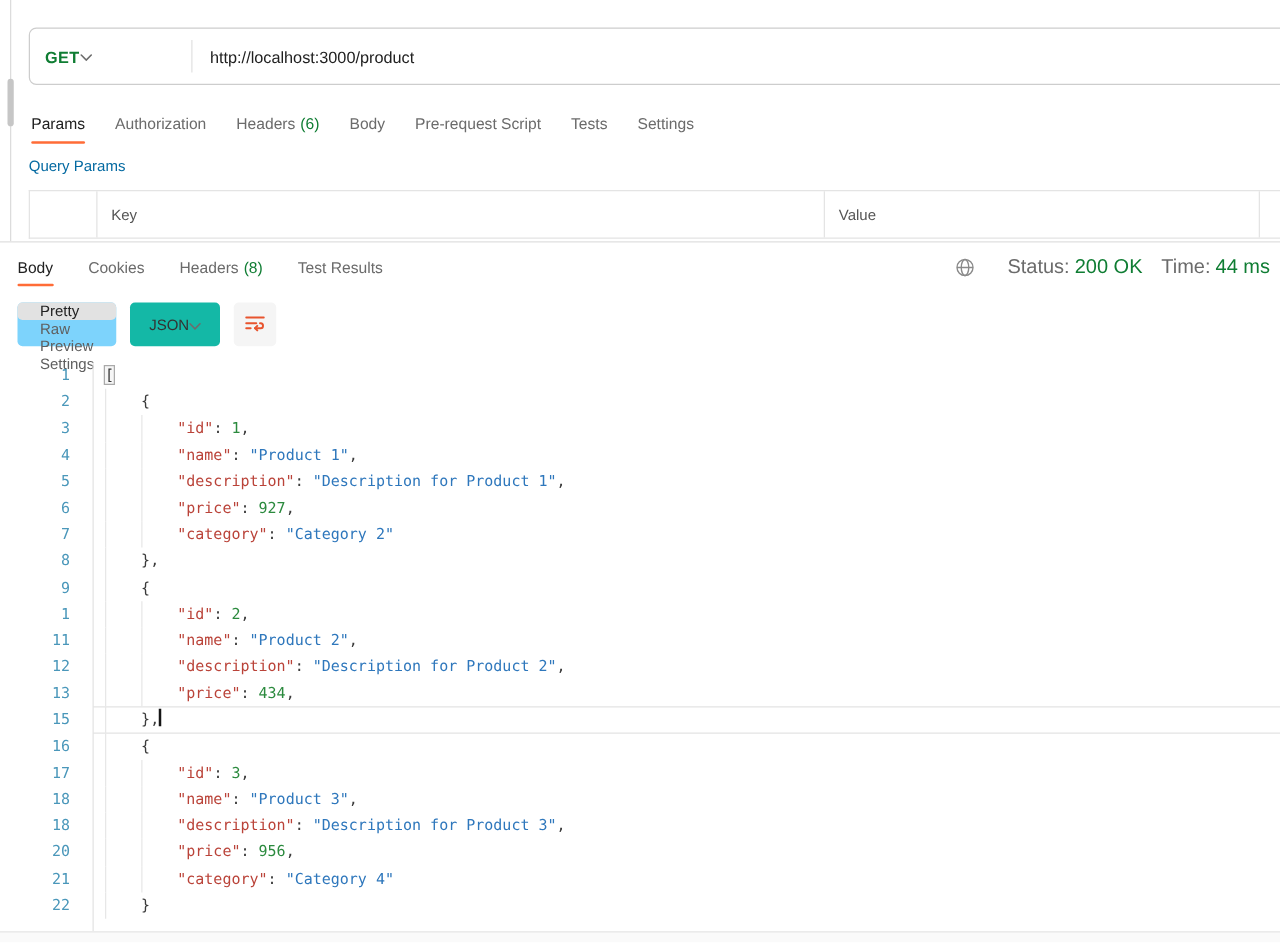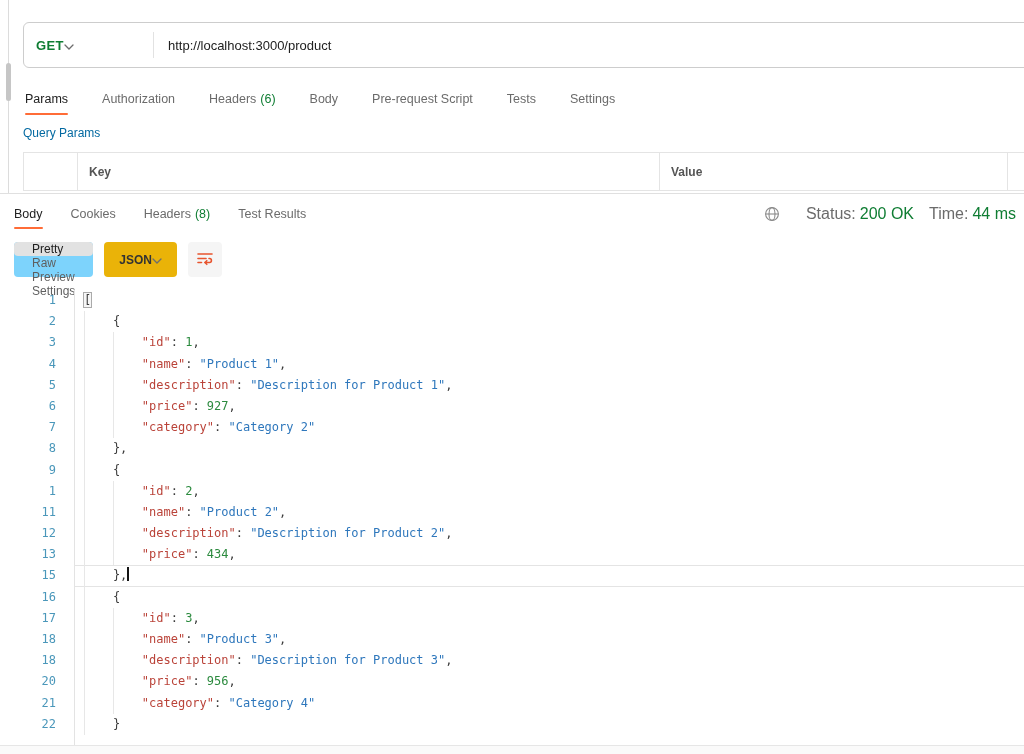--- a/index.html
+++ b/index.html
@@ -16,34 +16,34 @@
   
   .url-box { position:absolute; left:23px; top:22px; width:1011px; height:46px;
     border:1px solid #cdcdcd; border-radius:6px; display:flex; align-items:center; background:#fff; }
   .method-select { width:129px; height:100%; display:flex; align-items:center; 
     padding:0 14px 0 12px; cursor:pointer; }
   .method-label { color:#0f7d33; font-weight:700; font-size:13px; letter-spacing:.3px; }
   .vert-div { width:1px; height:26px; background:#e2e2e2; }
   .url-text { padding-left:14px; font-size:13px; color:#212121; flex:1; }
 
   
-  .req-tabs { position:absolute; left:25px; top:84px; height:30px; display:flex; gap:34px;
+  .req-tabs { position:absolute; left:25px; top:84px; height:30px; display:flex; gap:24px;
     font-size:12.5px; color:#6b6b6b; }
   .tab { position:relative; display:flex; align-items:center; cursor:pointer; }
   .tab.active { color:#212121; }
   .tab.active::after { content:""; position:absolute; left:0; right:0; bottom:-1px; height:2px;
     background:#ff6c37; border-radius:1px; }
   .tab .badge { color:#0f7d33; margin-left:4px; }
 
   .section-title { position:absolute; left:23px; top:126px; font-size:12px; font-weight:400; color:#0369a1; }
 
   
   .params-table { position:absolute; left:23px; top:152px; width:1001px; height:39px;
     border-top:1px solid #e4e4e4; border-bottom:1px solid #e4e4e4; border-left:1px solid #e4e4e4;
-    display:flex; align-items:stretch; font-size:12px; font-weight:700; color:#555; }
+    display:flex; align-items:stretch; font-size:12px; font-weight:400; color:#555; }
   .cell { display:flex; align-items:center; border-right:1px solid #e4e4e4; }
   .cell-check { width:54px; }
   .cell-key { width:582px; padding-left:11px; }
   .cell-value { width:348px; padding-left:11px; }
   .cell-rest { flex:1; border-right:none; }
 
   .pane-divider { position:absolute; left:0; top:193px; width:1024px; height:1px; background:#e0e0e0; }
 
   
   .resp-tabs { position:absolute; left:14px; top:200px; height:28px; display:flex; gap:28px;
@@ -53,22 +53,22 @@
   .resp-meta .globe { margin-right:26px; display:flex; align-items:center; }
   .resp-meta .lbl { margin-right:4px; }
   .resp-meta .val { color:#0f7d33; }
   .resp-meta .gap { width:15px; }
 
   
   .toolbar { position:absolute; left:14px; top:242px; height:35px; display:flex; gap:11px; }
   .seg { display:flex; background:#7dd3fc; border-radius:4px; font-size:12px; color:#5f5f5f;flex-direction:column; }
   .seg-item { padding:0 18px; display:flex; align-items:center; border-radius:4px; cursor:pointer; }
   .seg-item.active { background:#e2e2e2; color:#212121; }
-  .json-btn { background:#eab308; border-radius:4px; display:flex; align-items:center; gap:0;
-    padding:0 15px; font-size:12px; font-weight:700; color:#333; cursor:pointer; }
+  .json-btn { background:#14b8a6; border-radius:4px; display:flex; align-items:center; gap:0;
+    padding:0 15px; font-size:12px; font-weight:400; color:#333; cursor:pointer; }
   .wrap-btn { background:#f5f5f5; border-radius:4px; width:34px; display:flex; align-items:center;
     justify-content:center; cursor:pointer; }
 
   
   .code { position:absolute; left:0; top:288px; width:1024px; height:457px; overflow:hidden;
     font-family:"DejaVu Sans Mono", monospace; font-size:12px; line-height:21.2px; padding-top:2px; }
   .gutter-rule { position:absolute; left:74px; top:290px; width:1px; height:455px; background:#e3e3e3; }
   .code-line { display:flex; height:21.2px; position:relative; white-space:pre; }
   .ln { width:74px; padding-right:18px; text-align:right; color:#4a97ba; flex:none; }
   .lc { padding-left:10px; color:#3b3b3b; flex:1; }

